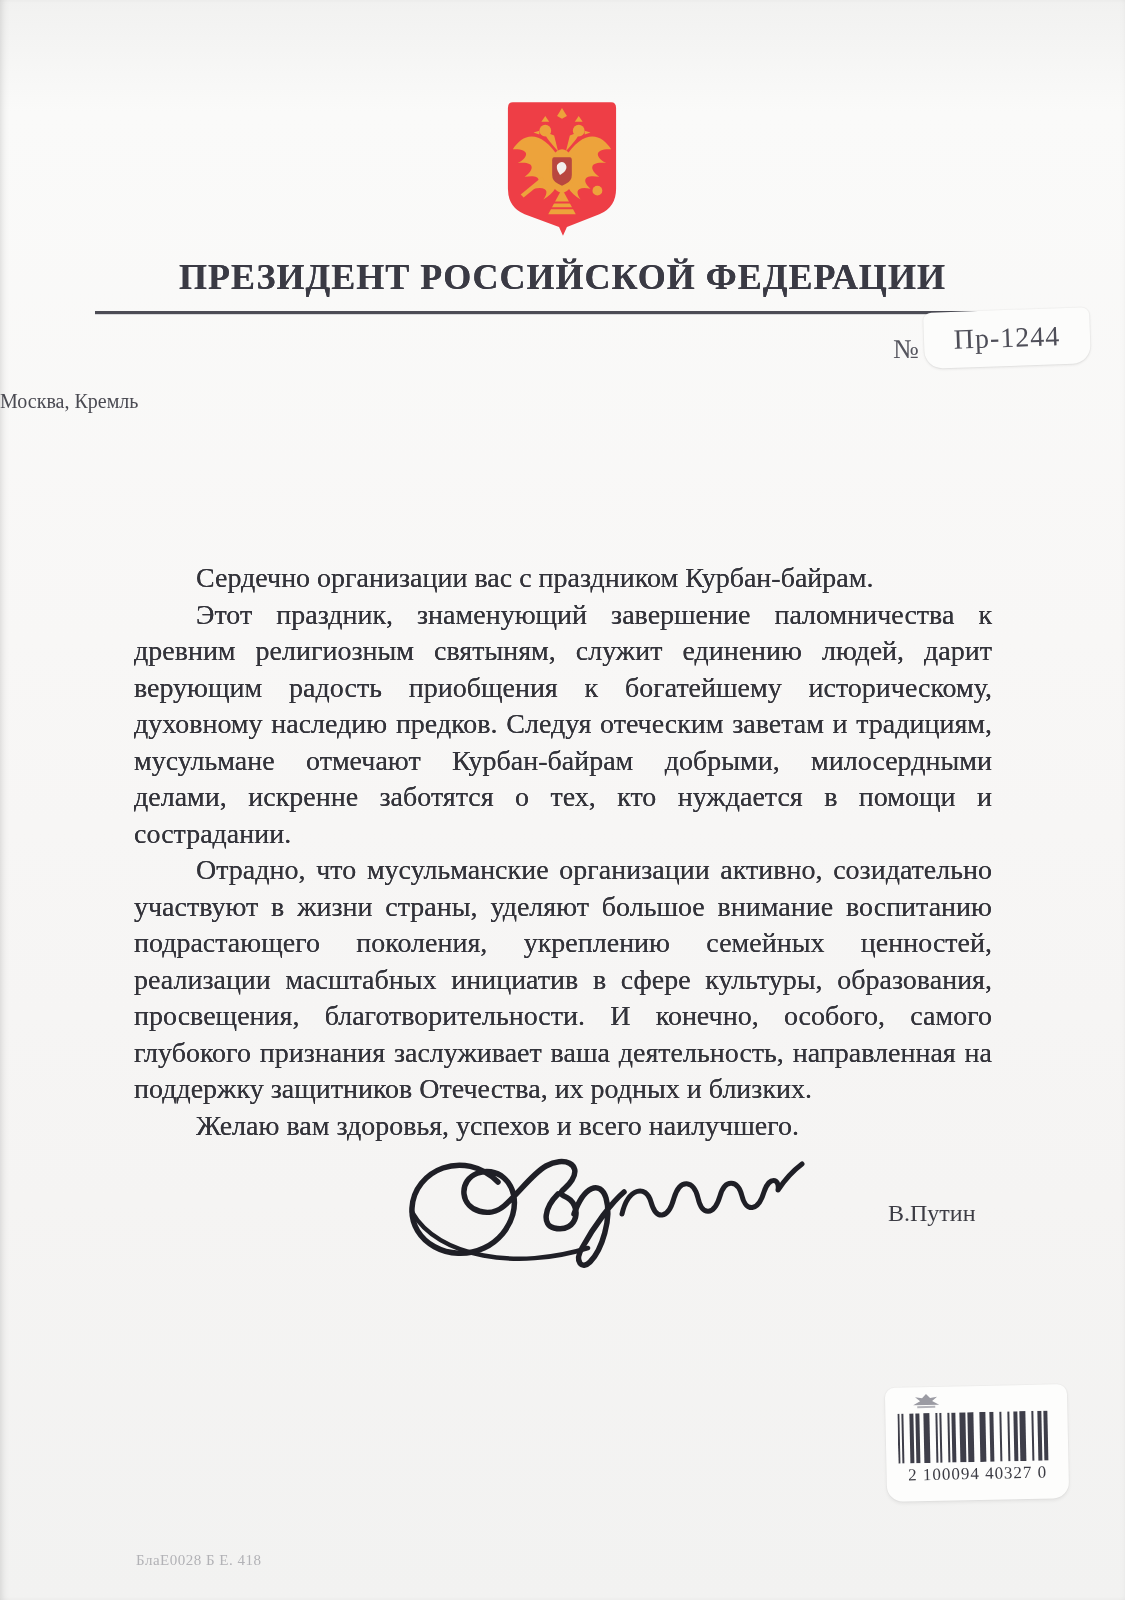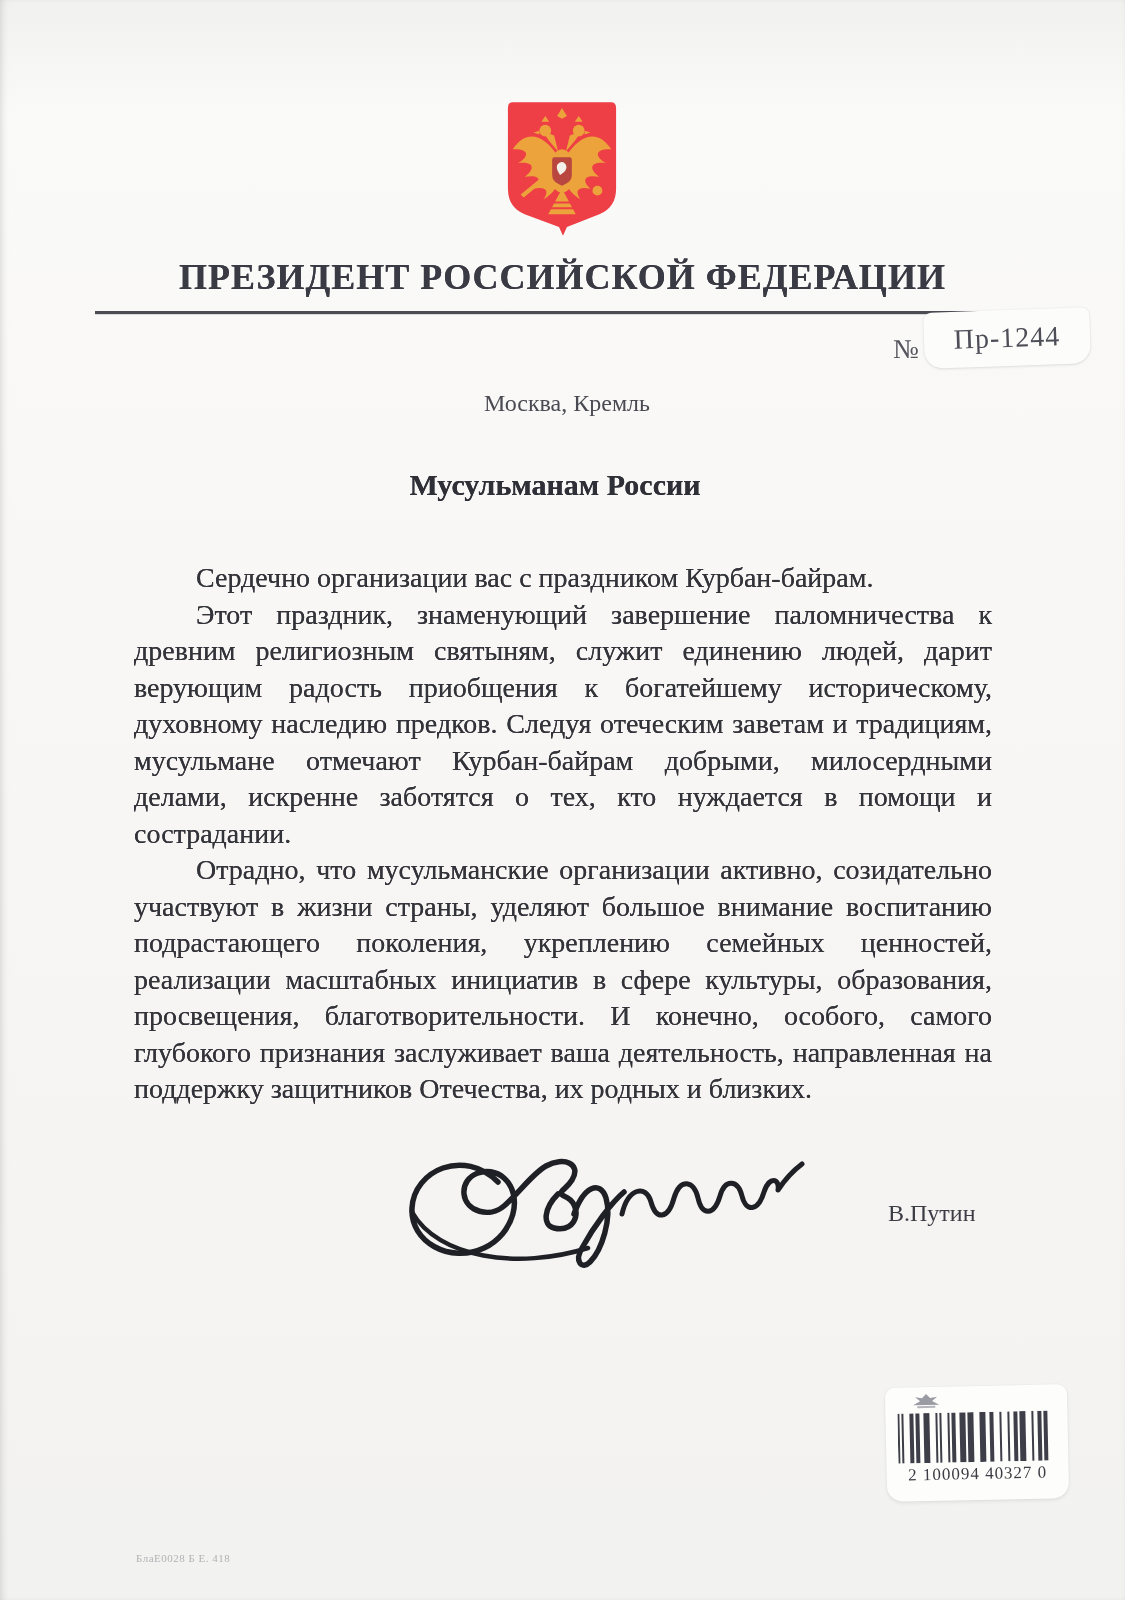--- a/index.html
+++ b/index.html
@@ -44,21 +44,21 @@
   .num-sign{left:893px;top:334px;font-size:27px;color:#55555e;}
   .num-label{
     left:924px;top:310px;width:166px;height:56px;
     background:#fcfcfb;border-radius:8px 8px 18px 18px;
     box-shadow:0 1px 3px rgba(0,0,0,.10), 0 0 0 1px rgba(0,0,0,.02);
     transform:rotate(-2deg);
     display:flex;align-items:center;justify-content:center;
     font-size:28px;color:#4e4e58;letter-spacing:1px;
   }
 
-  .place{left:12px;top:390px;width:1110px;text-align:center;font-size:24px;color:#4a4a52;}
+  .place{left:0;top:390px;width:1110px;font-size:20px;color:#4a4a52;}
 
   .salutation{
     left:0;top:468px;width:1110px;text-align:center;
     font-size:30px;font-weight:bold;color:#2f2f37;
     text-shadow:0 0 .5px #2f2f37;
   }
 
   
   .body-text{
     left:134px;top:560px;width:858px;
@@ -84,21 +84,21 @@
     position:absolute;left:12px;top:26px;width:156px;height:50px;
     display:flex;align-items:stretch;overflow:hidden;
   }
   .bars span{display:block;height:100%;background:#3e3e49;flex:none;}
   .bar-digits{
     position:absolute;left:8px;top:78px;width:166px;
     font-size:17px;letter-spacing:1px;color:#3c3c44;text-align:center;
     font-family:"Liberation Serif","DejaVu Serif",serif;
   }
 
-  .footnote{left:136px;top:1552px;font-size:11px;color:#b2b2b6;letter-spacing:.5px;}
+  .footnote{left:136px;top:1552px;font-size:15px;color:#b2b2b6;letter-spacing:.5px;}
 </style>
 </head>
 <body>
 
 <div class="page">
 
   <div class="abs arms">
     <svg width="118" height="138" viewBox="0 0 120 140" xmlns="http://www.w3.org/2000/svg">
       <path d="M10 2 H110 Q115 2 115 8 V90 Q115 109 98 116 L65 129 L61 138 L57 129 L22 116 Q5 109 5 90 V8 Q5 2 10 2 Z" fill="#ee3e46"></path>
       <g fill="#eda33b">
@@ -136,26 +136,26 @@
   <div class="abs head-rule"></div>
 
 
   <div class="abs num-sign">№</div>
   <div class="abs num-label">
     <span>Пр-1244</span>
   </div>
 
   <div class="abs place">Москва, Кремль</div>
 
-  <div class="abs salutation">Мусульманам России</div>
 
   <div class="abs body-text">
     <p>Сердечно организации вас с праздником Курбан-байрам.</p>
     <p>Этот праздник, знаменующий завершение паломничества к древним религиозным святыням, служит единению людей, дарит верующим радость приобщения к богатейшему историческому, духовному наследию предков. Следуя отеческим заветам и традициям, мусульмане отмечают Курбан-байрам добрыми, милосердными делами, искренне заботятся о тех, кто нуждается в помощи и сострадании.</p>
     <p>Отрадно, что мусульманские организации активно, созидательно участвуют в жизни страны, уделяют большое внимание воспитанию подрастающего поколения, укреплению семейных ценностей, реализации масштабных инициатив в сфере культуры, образования, просвещения, благотворительности. И конечно, особого, самого глубокого признания заслуживает ваша деятельность, направленная на поддержку защитников Отечества, их родных и близких.</p>
+    <p>Желаю вам здоровья, успехов и всего наилучшего.</p>
   </div>
 
   <div class="abs sig">
     <svg width="410" height="150" viewBox="0 0 410 150" xmlns="http://www.w3.org/2000/svg" fill="none" stroke="#1f1f26" stroke-linecap="round" stroke-linejoin="round">
       <path stroke-width="5.5" d="
         M100 52
         C66 18 16 40 14 78
         C12 112 52 134 86 118
         C116 104 126 66 106 48
         C90 34 64 44 66 64

